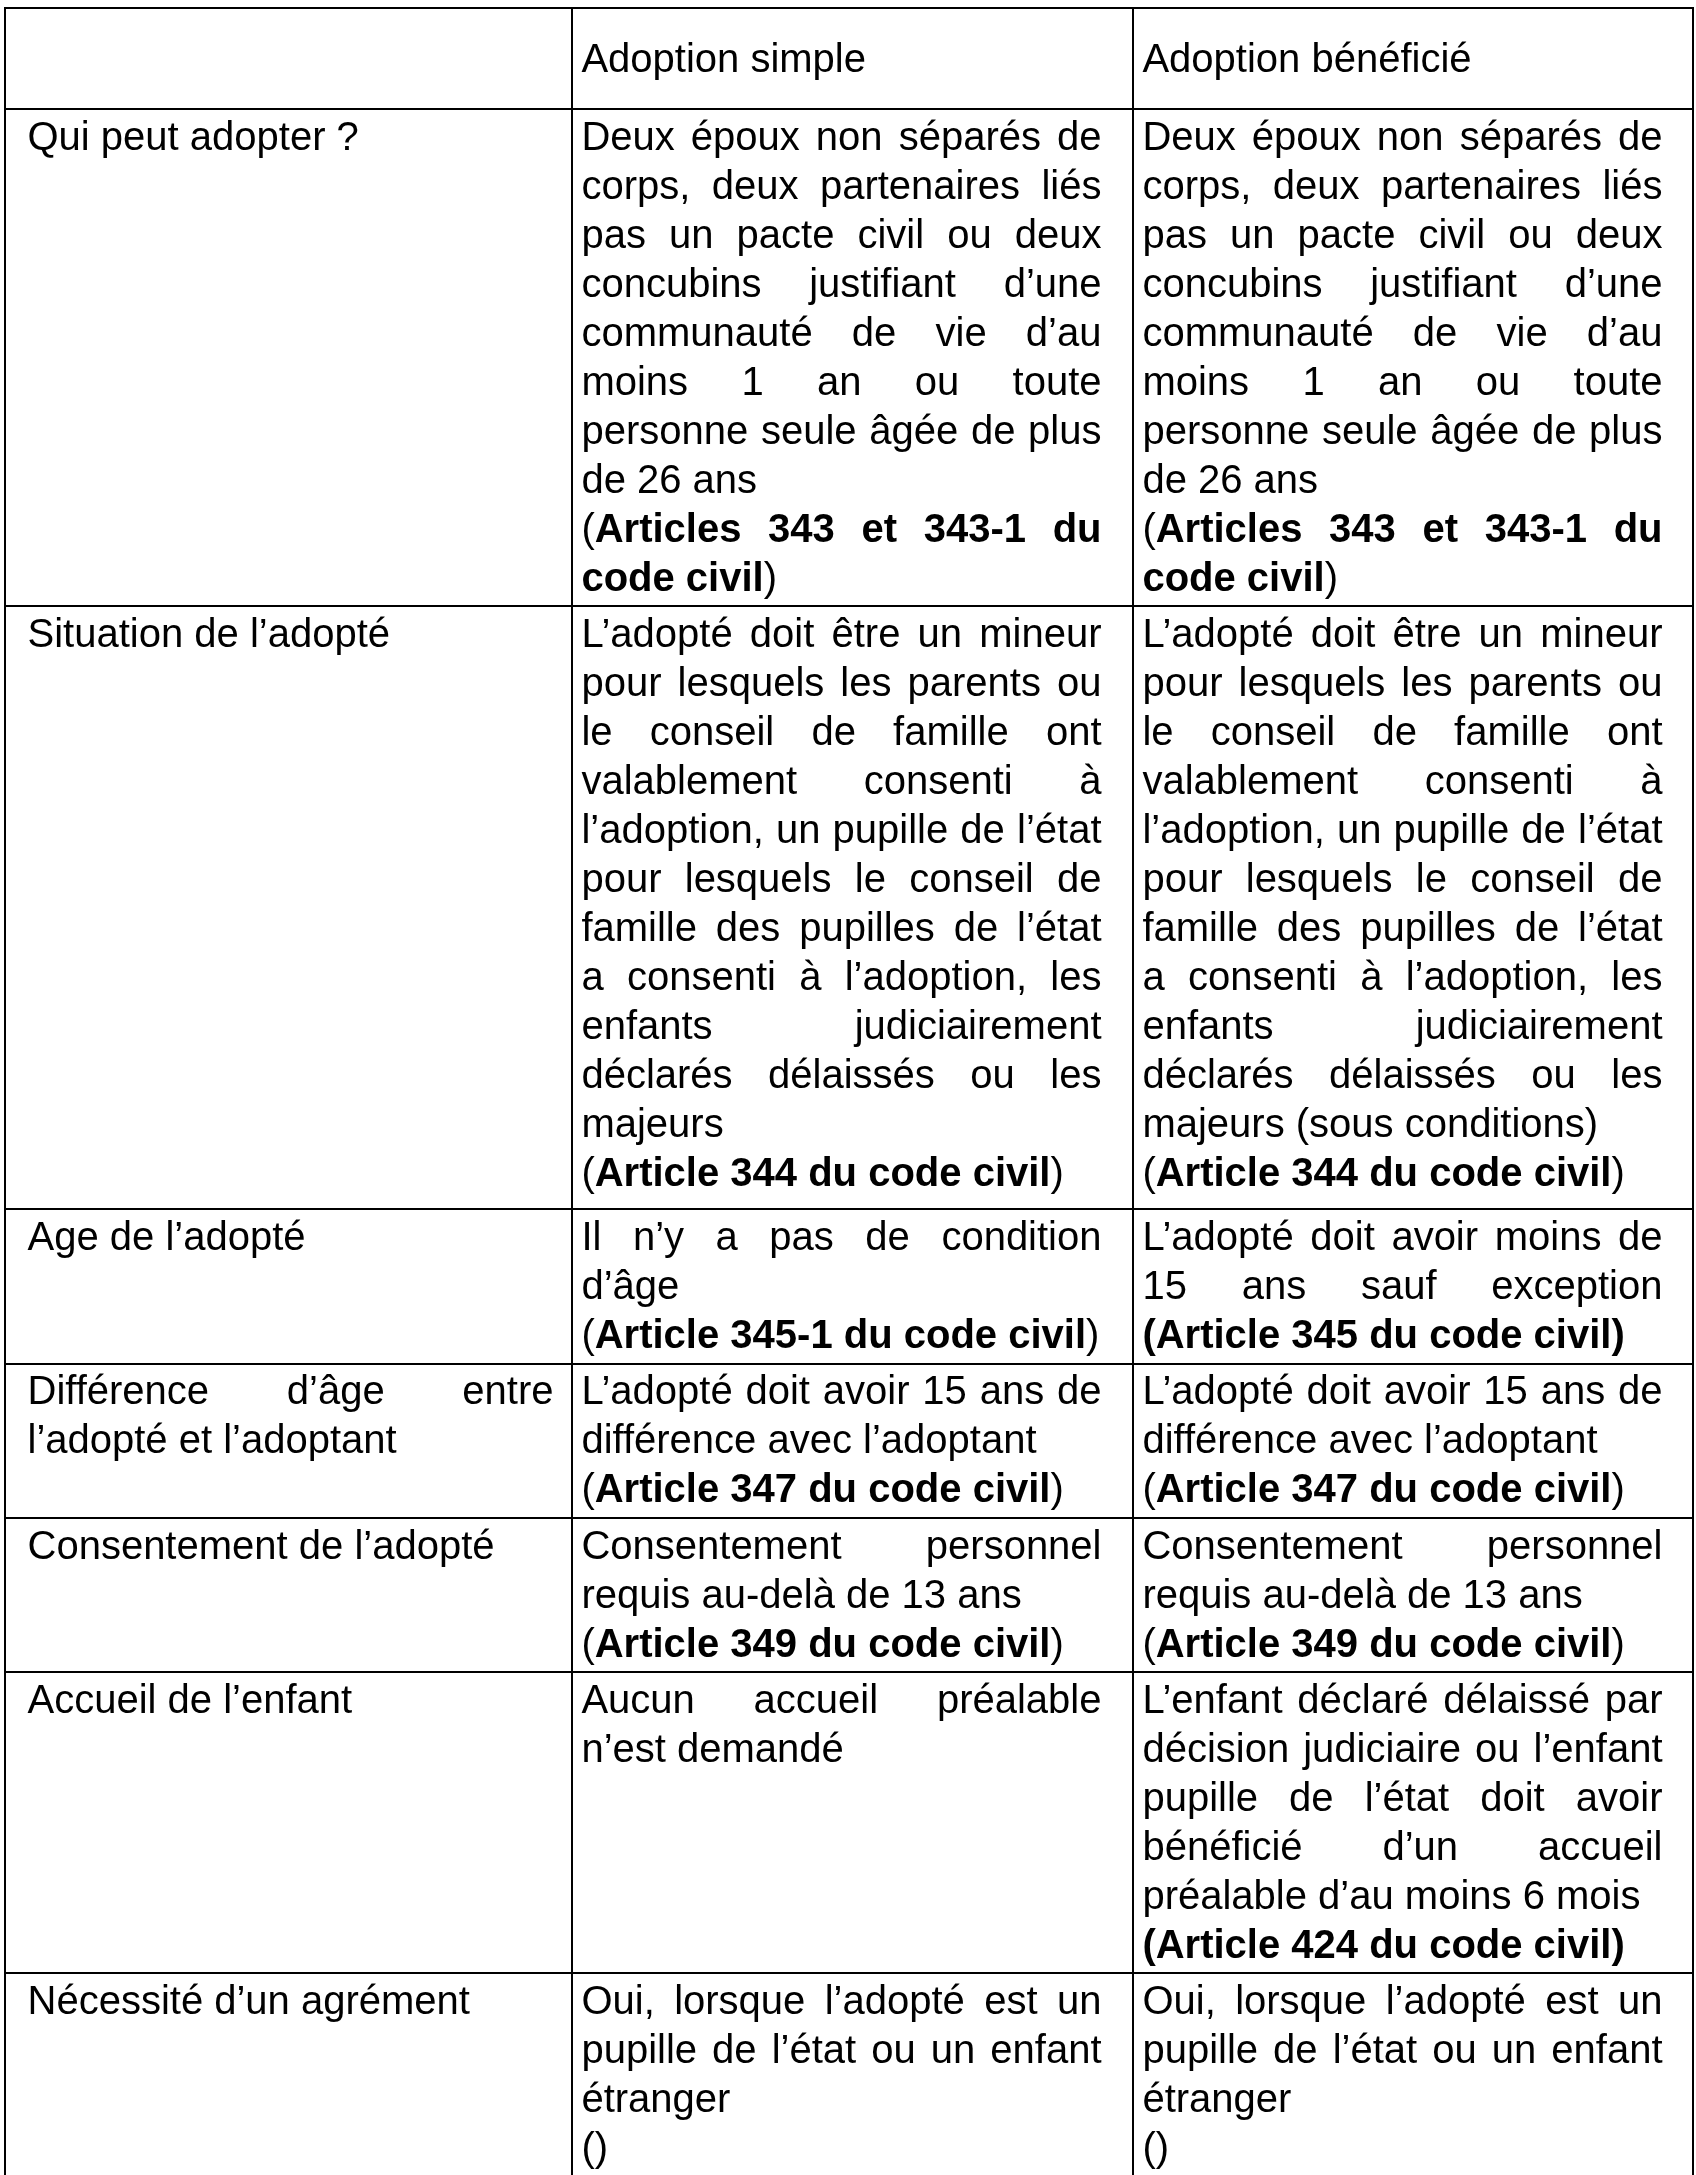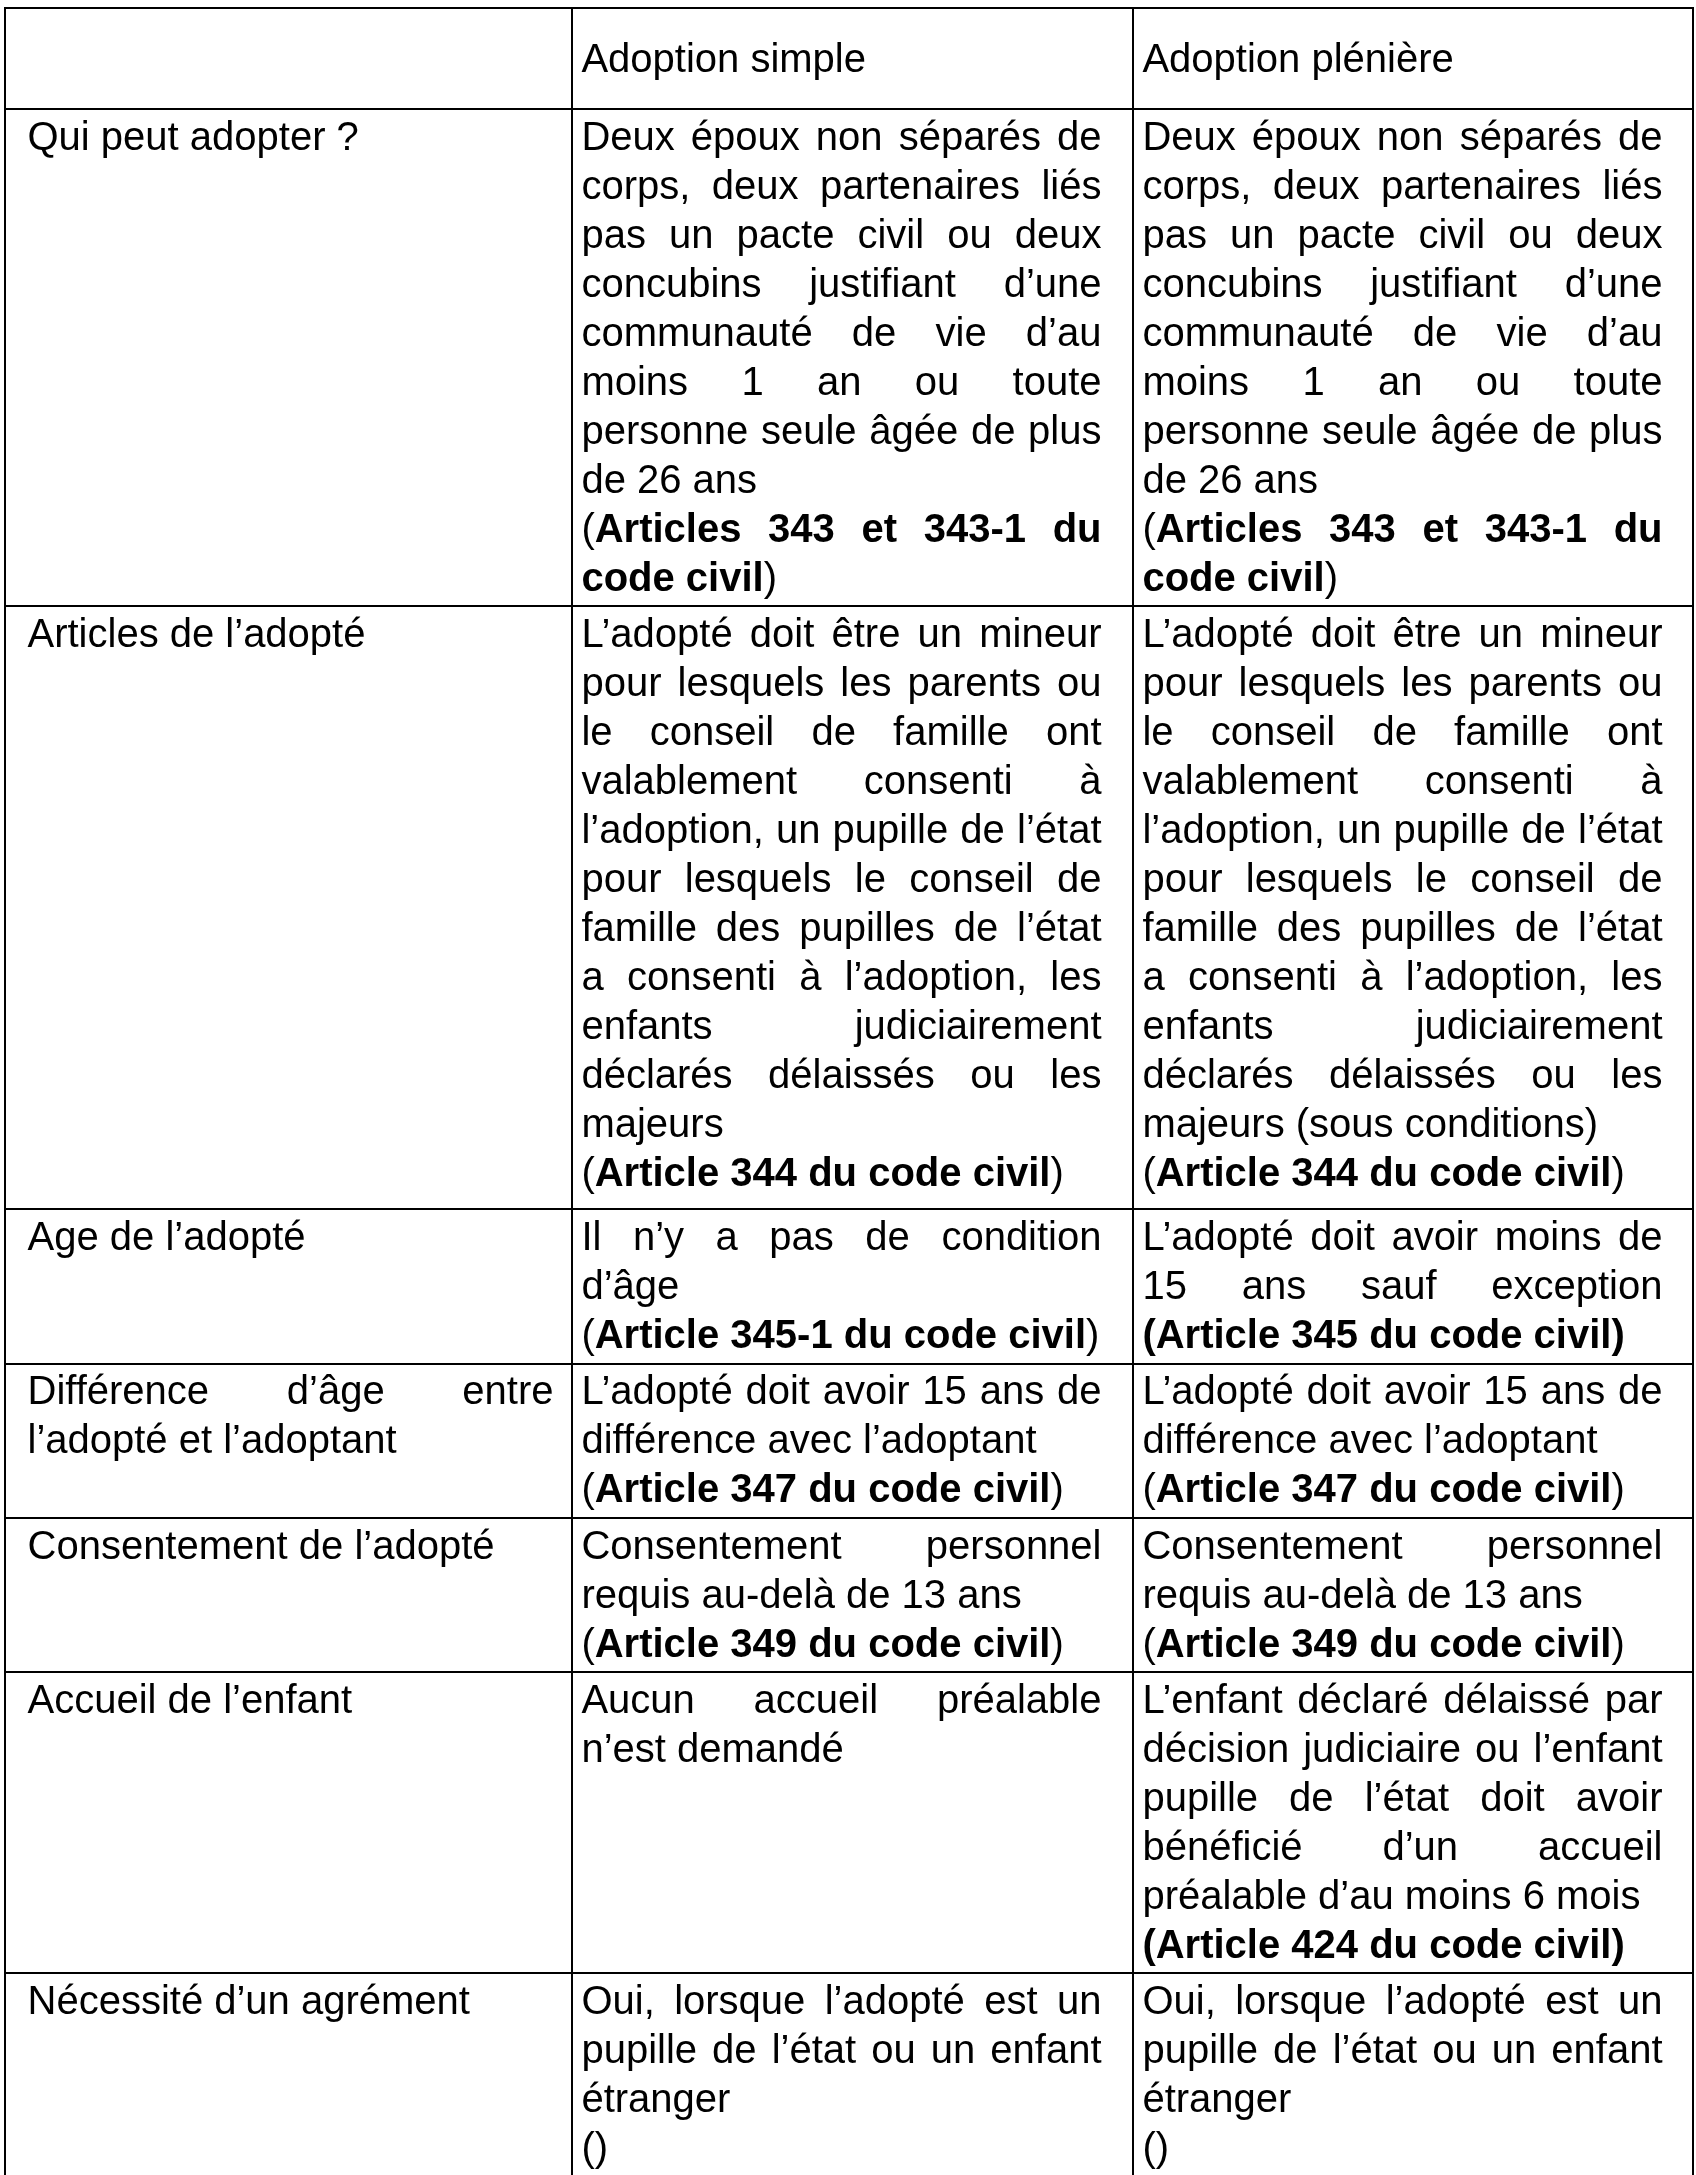--- a/index.html
+++ b/index.html
@@ -70,31 +70,31 @@
   <table class="adoption">
     <colgroup>
       <col class="c1">
       <col class="c2">
       <col class="c3">
     </colgroup>
     <thead>
       <tr>
         <th></th>
         <th>Adoption simple</th>
-        <th>Adoption plénière</th>
+        <th>Adoption bénéficié</th>
       </tr>
     </thead>
     <tbody id="table-body">
         <tr>
           <td class="label-cell">Qui peut adopter ?</td>
           <td class="body-cell">Deux époux non séparés de corps, deux partenaires liés pas un pacte civil ou deux concubins justifiant d’une communauté de vie d’au moins 1 an ou toute personne seule âgée de plus de 26 ans<br>(<b>Articles 343 et 343-1 du code civil</b>)</td>
           <td class="body-cell">Deux époux non séparés de corps, deux partenaires liés pas un pacte civil ou deux concubins justifiant d’une communauté de vie d’au moins 1 an ou toute personne seule âgée de plus de 26 ans<br>(<b>Articles 343 et 343-1 du code civil</b>)</td>
         </tr>
         <tr>
-          <td class="label-cell">Articles de l’adopté</td>
+          <td class="label-cell">Situation de l’adopté</td>
           <td class="body-cell">L’adopté doit être un mineur pour lesquels les parents ou le conseil de famille ont valablement consenti à l’adoption, un pupille de l’état pour lesquels le conseil de famille des pupilles de l’état a consenti à l’adoption, les enfants judiciairement déclarés délaissés ou les majeurs<br>(<b>Article 344 du code civil</b>)</td>
           <td class="body-cell">L’adopté doit être un mineur pour lesquels les parents ou le conseil de famille ont valablement consenti à l’adoption, un pupille de l’état pour lesquels le conseil de famille des pupilles de l’état a consenti à l’adoption, les enfants judiciairement déclarés délaissés ou les majeurs (sous conditions)<br>(<b>Article 344 du code civil</b>)</td>
         </tr>
         <tr>
           <td class="label-cell">Age de l’adopté</td>
           <td class="body-cell">Il n’y a pas de condition d’âge<br>(<b>Article 345-1 du code civil</b>)</td>
           <td class="body-cell">L’adopté doit avoir moins de 15 ans sauf exception <b>(Article 345 du code civil)</b></td>
         </tr>
         <tr>
           <td class="label-cell">Différence d’âge entre l’adopté et l’adoptant</td>

